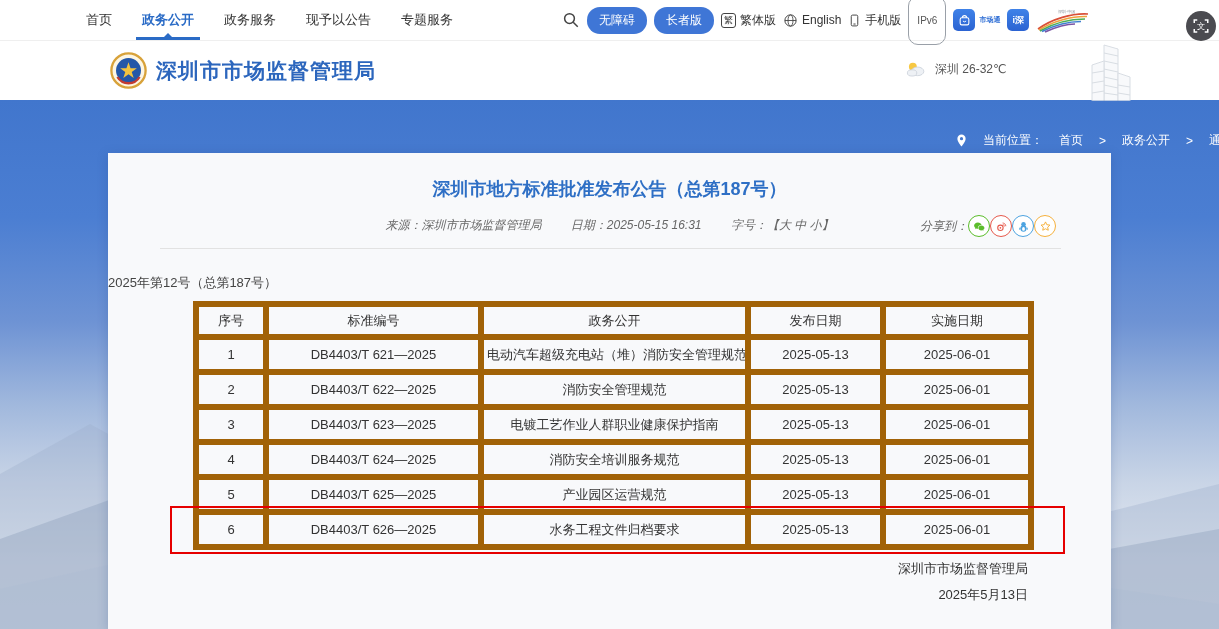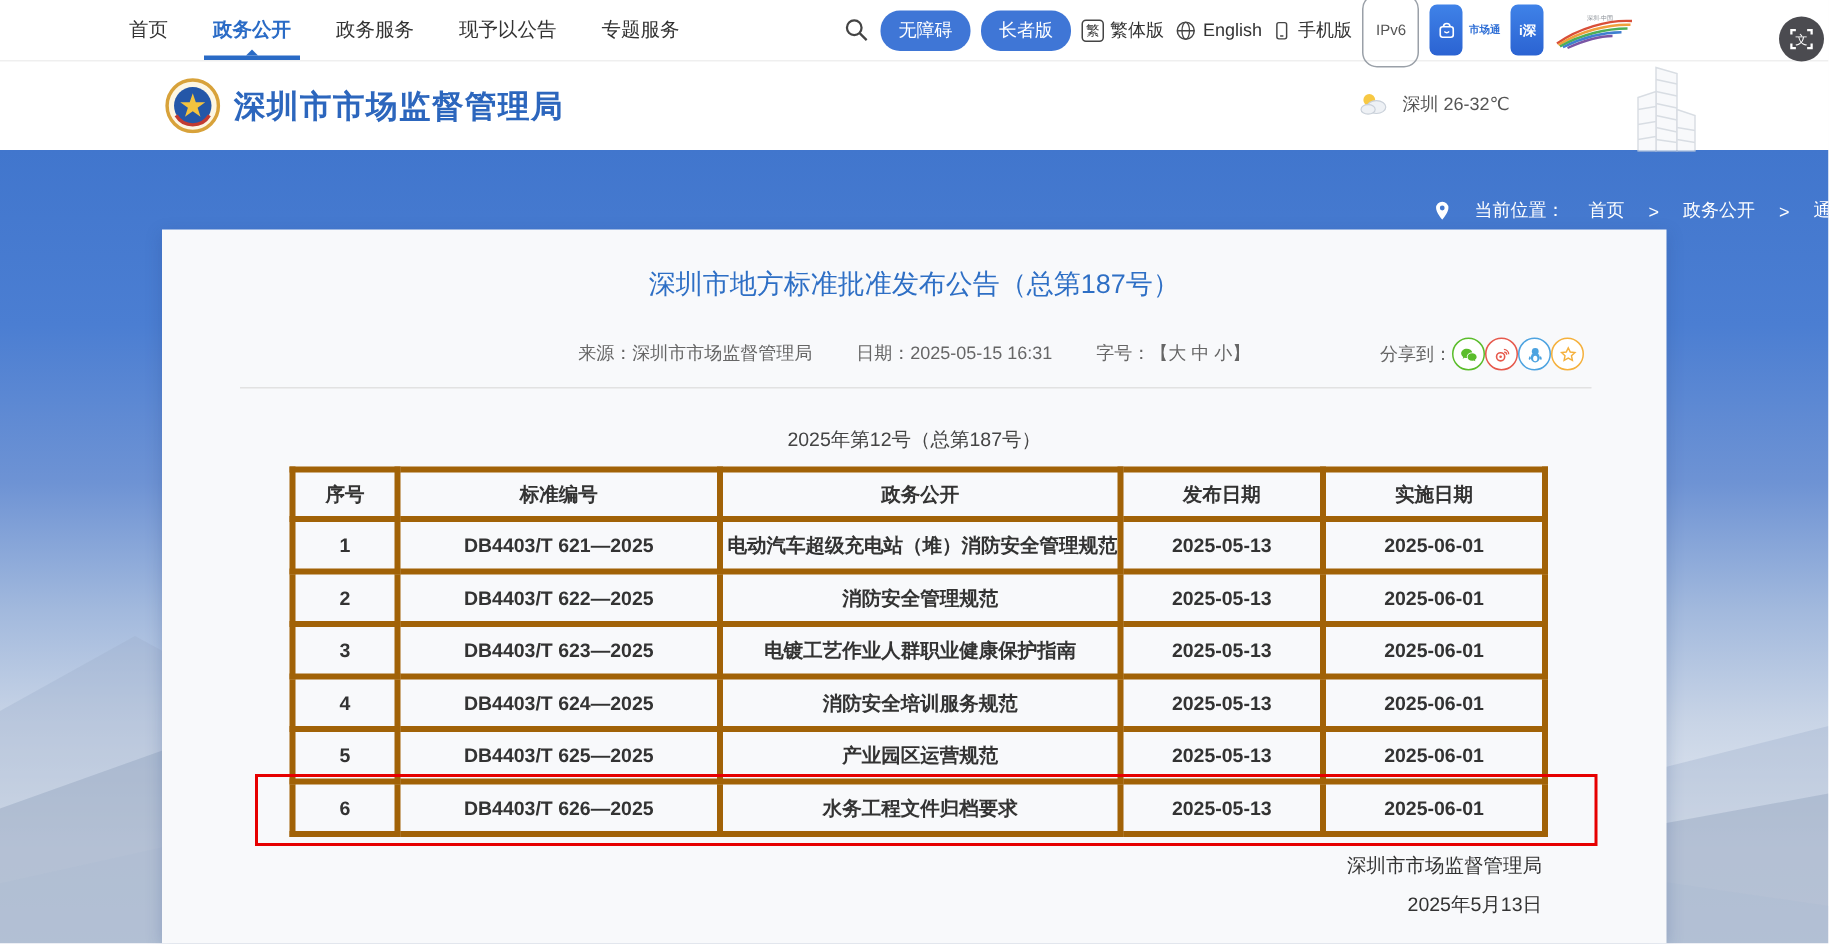--- a/index.html
+++ b/index.html
@@ -21,55 +21,55 @@
   .nav-item.active::before { content:""; position:absolute; left:50%; margin-left:-4px; bottom:3px;
     border-left:4px solid transparent; border-right:4px solid transparent; border-bottom:4px solid #2a6bc6; }
   .tools { position:absolute; left:562px; top:0; height:40px; display:flex; align-items:center; gap:7px;
     font-size:12px; color:#333; }
   .tool-group { display:flex; align-items:center; gap:4px; white-space:nowrap; }
   .pill { background:#3f76d6; color:#fff; border:none; border-radius:13px; padding:5px 12px; font-size:12px;
     font-family:inherit; cursor:pointer; }
   .trad-badge { width:15px; height:15px; border:1px solid #444; border-radius:3px; font-size:9px;
     line-height:13px; text-align:center; display:inline-block; }
   .ipv6 { border:1px solid #9aa0a8; border-radius:10px; padding:18px 8px; font-size:10px; color:#555; }
-  .app-sq { width:22px; height:34px; border-radius:5px; background:linear-gradient(180deg,#3f82e8,#2b63d2);
+  .app-sq { width:22px; height:22px; border-radius:5px; background:linear-gradient(180deg,#3f82e8,#2b63d2);
     color:#fff; display:flex; align-items:center; justify-content:center; font-size:8px; font-weight:bold; }
   .market-label { font-size:7px; color:#2e6ed5; font-weight:bold; }
 
   
   .masthead { position:absolute; top:40px; left:0; width:1219px; height:60px; background:#fff; z-index:5;
     border-top:1px solid #efefef; }
   .brand { position:absolute; left:110px; top:11px; display:flex; align-items:center; gap:9px; cursor:pointer; }
   .site-title { font-size:21px; font-weight:bold; color:#2c66bd; letter-spacing:1px; }
   .weather { position:absolute; left:905px; top:19px; display:flex; align-items:center; gap:8px;
     font-size:12px; color:#555; }
   .building-art { position:absolute; left:1078px; top:2px; opacity:.75; }
 
   
   .breadcrumb { position:absolute; top:132px; left:956px; z-index:4; display:flex; align-items:center; gap:16px;
     color:#fff; font-size:12px; white-space:nowrap; }
   .breadcrumb .bc-link { cursor:pointer; }
 
   
   .card { position:absolute; left:108px; top:153px; width:1003px; height:476px; background:#f8f9fb; z-index:3;
     box-shadow:0 2px 10px rgba(40,70,130,.25); overflow:hidden; }
-  .article-title { margin-top:24px; text-align:center; color:#2e6fc5; font-size:18px; font-weight:normal; }
-  .meta-row { position:relative; margin-top:26px; height:22px; font-size:12px; color:#666; text-align:center; }
+  .article-title { margin-top:24px; text-align:center; color:#2e6fc5; font-size:18px; font-weight:bold; }
+  .meta-row { position:relative; margin-top:16px; height:22px; font-size:12px; color:#666; text-align:center;font-style:italic; }
   .meta-row .meta-item { margin:0 13px; }
   .fontsize-ctrl { cursor:pointer; }
   .share-group { position:absolute; right:55px; top:-2px; display:flex; align-items:center; gap:0; }
   .share-circle { width:22px; height:22px; border-radius:50%; border:1.5px solid; display:flex;
     align-items:center; justify-content:center; cursor:pointer; background:#fff; }
   .divider { margin:9px 50px 0 52px; border-top:1px solid #e2e2e2; }
-  .doc-number { margin-top:25px; text-align:center; font-size:13px; color:#444; }
+  .doc-number { margin-top:25px; text-align:left; font-size:13px; color:#444; }
   .intro { margin:12px 85px 0 99px; font-size:13px; color:#333; }
   .table-wrap { position:relative; margin:9px 0 0 85px; width:835px; }
   table.std { border-collapse:collapse; width:835px; table-layout:fixed; }
-  table.std th, table.std td { border:4px solid #a16207; text-align:center; font-size:13px; color:#333;
-    font-weight:bold; padding:0 3px; overflow:hidden; white-space:nowrap; }
+  table.std th, table.std td { border:6px solid #a16207; text-align:center; font-size:13px; color:#333;
+    font-weight:normal; padding:0 3px; overflow:hidden; white-space:nowrap; }
   table.std th { height:33px; }
   table.std td { height:35px; }
   .highlight-box { position:absolute; left:-23px; width:895px; top:205px; height:48px;
     border:2px solid #e60000; pointer-events:none; }
   .signature { margin:6px 83px 0 0; text-align:right; font-size:13px; color:#333; line-height:26px; }
 
   
   .translate-fab { position:absolute; top:11px; left:1186px; width:30px; height:30px; border-radius:50%;
     background:#4b4b50; z-index:10; display:flex; align-items:center; justify-content:center; cursor:pointer; }
 </style>

